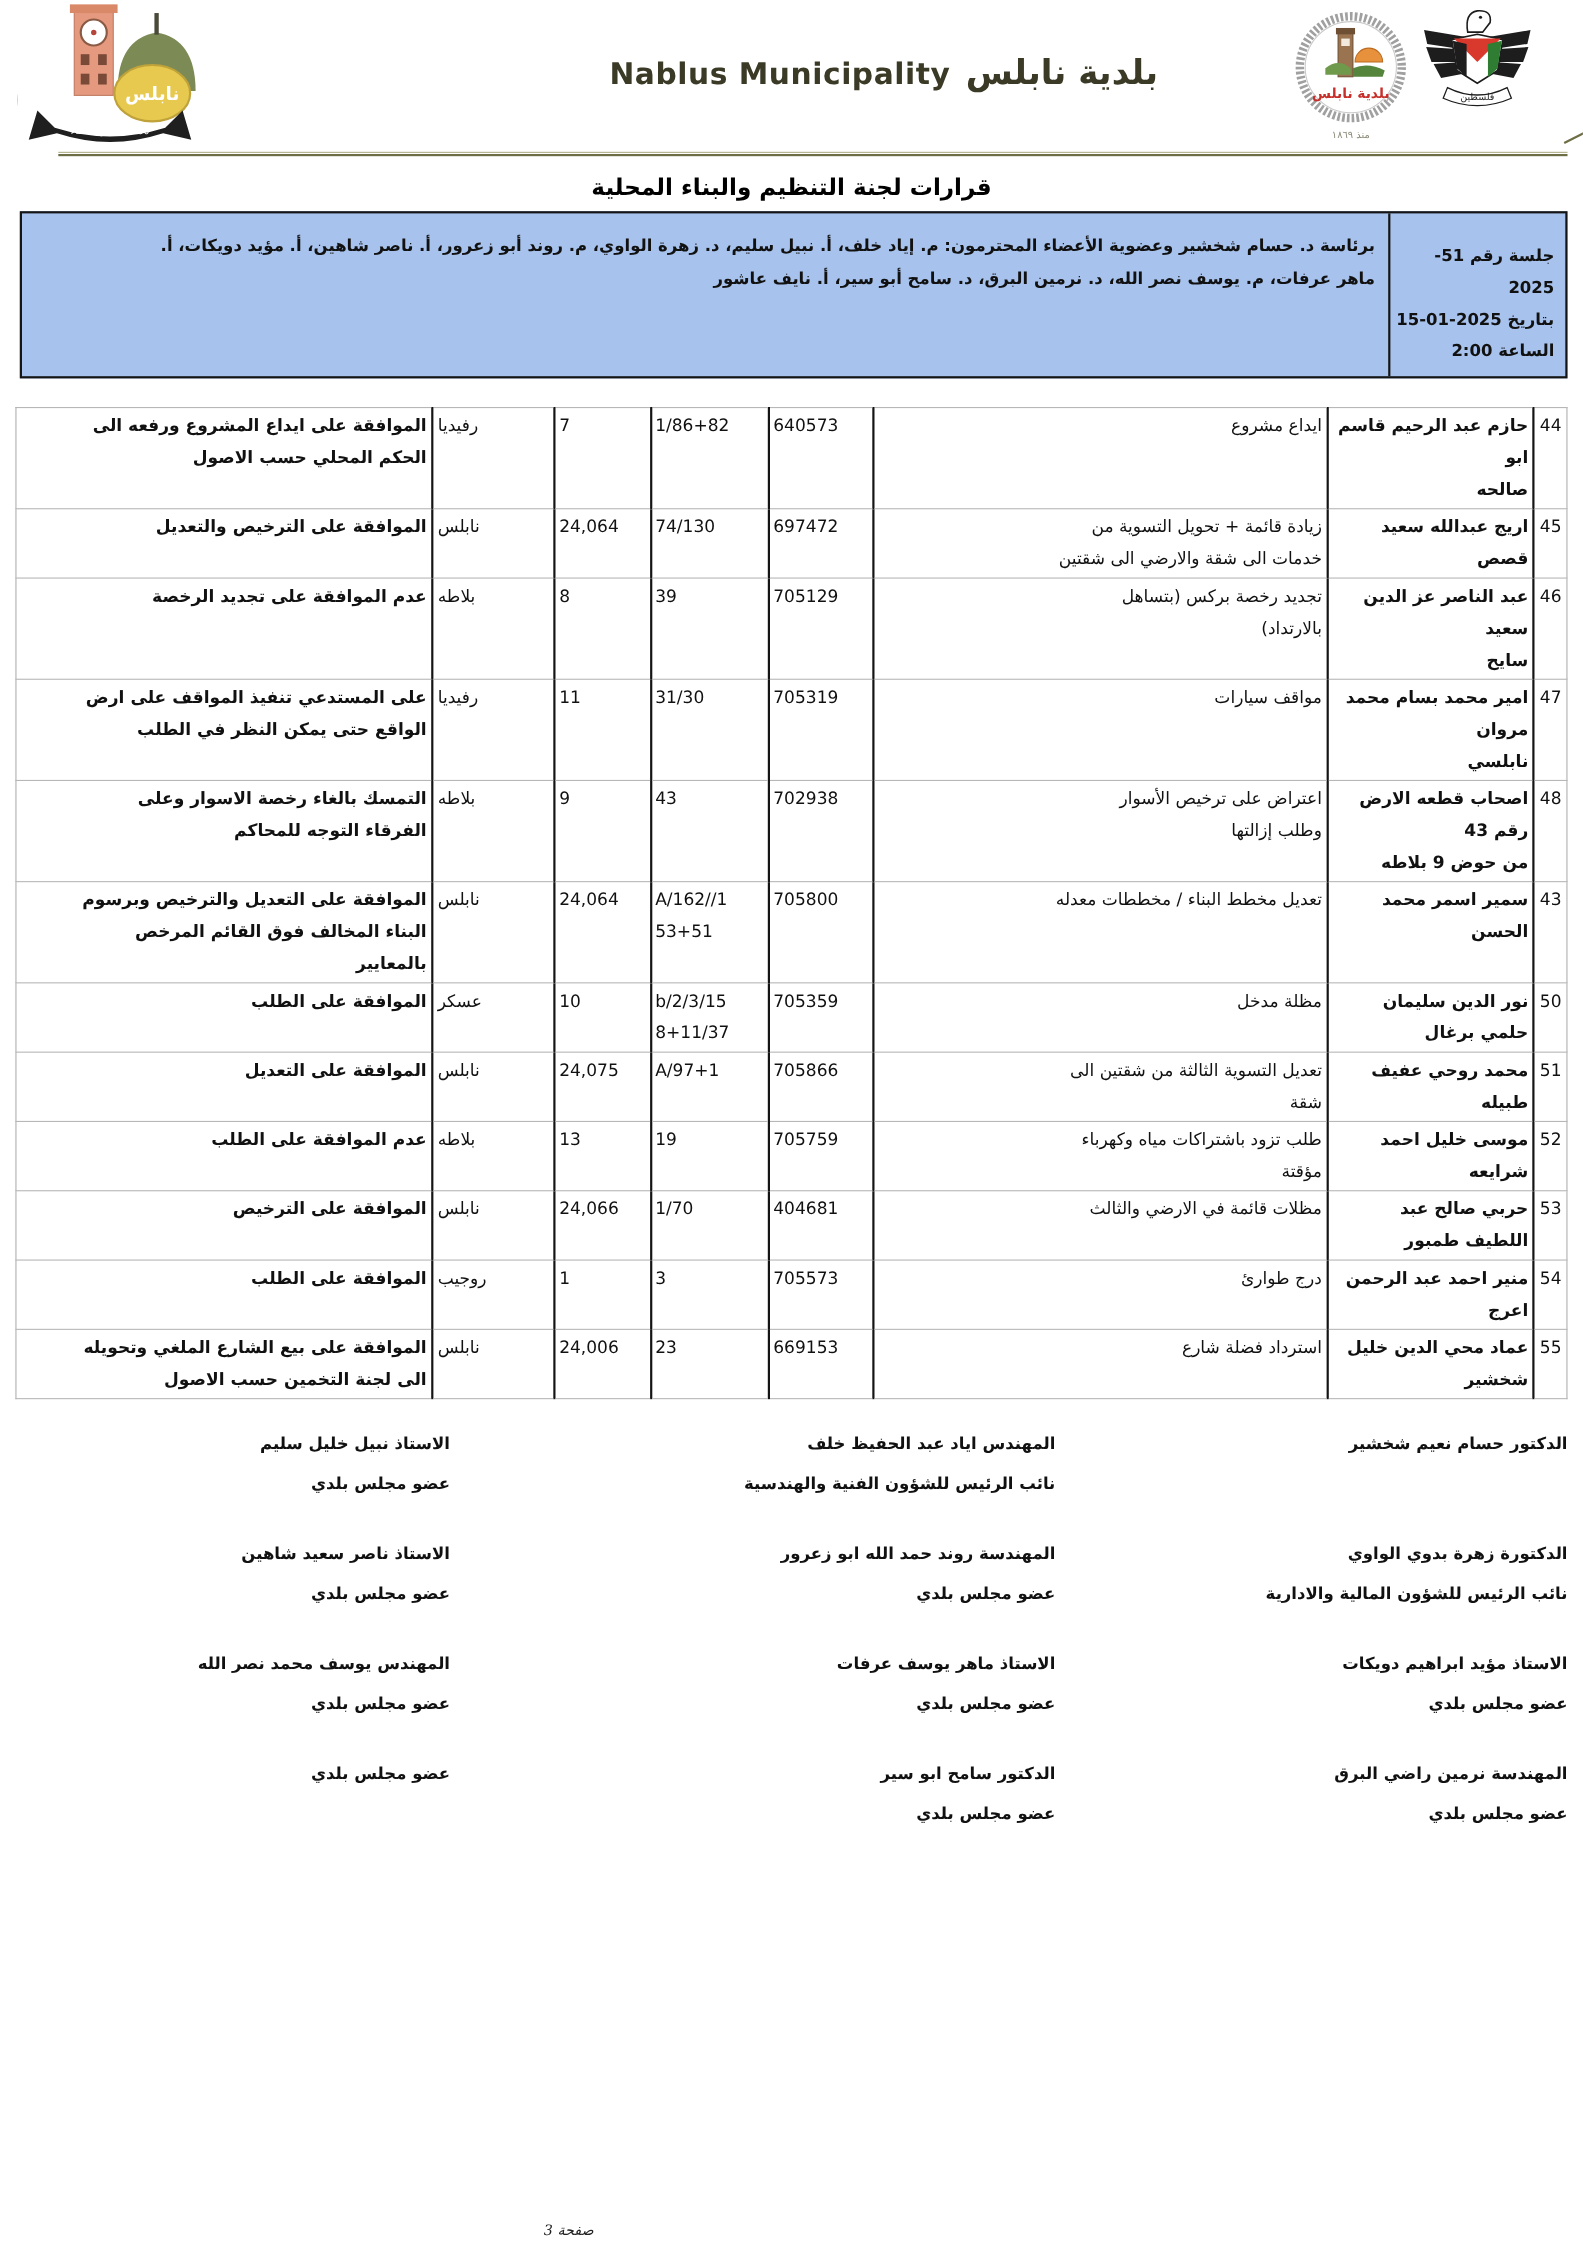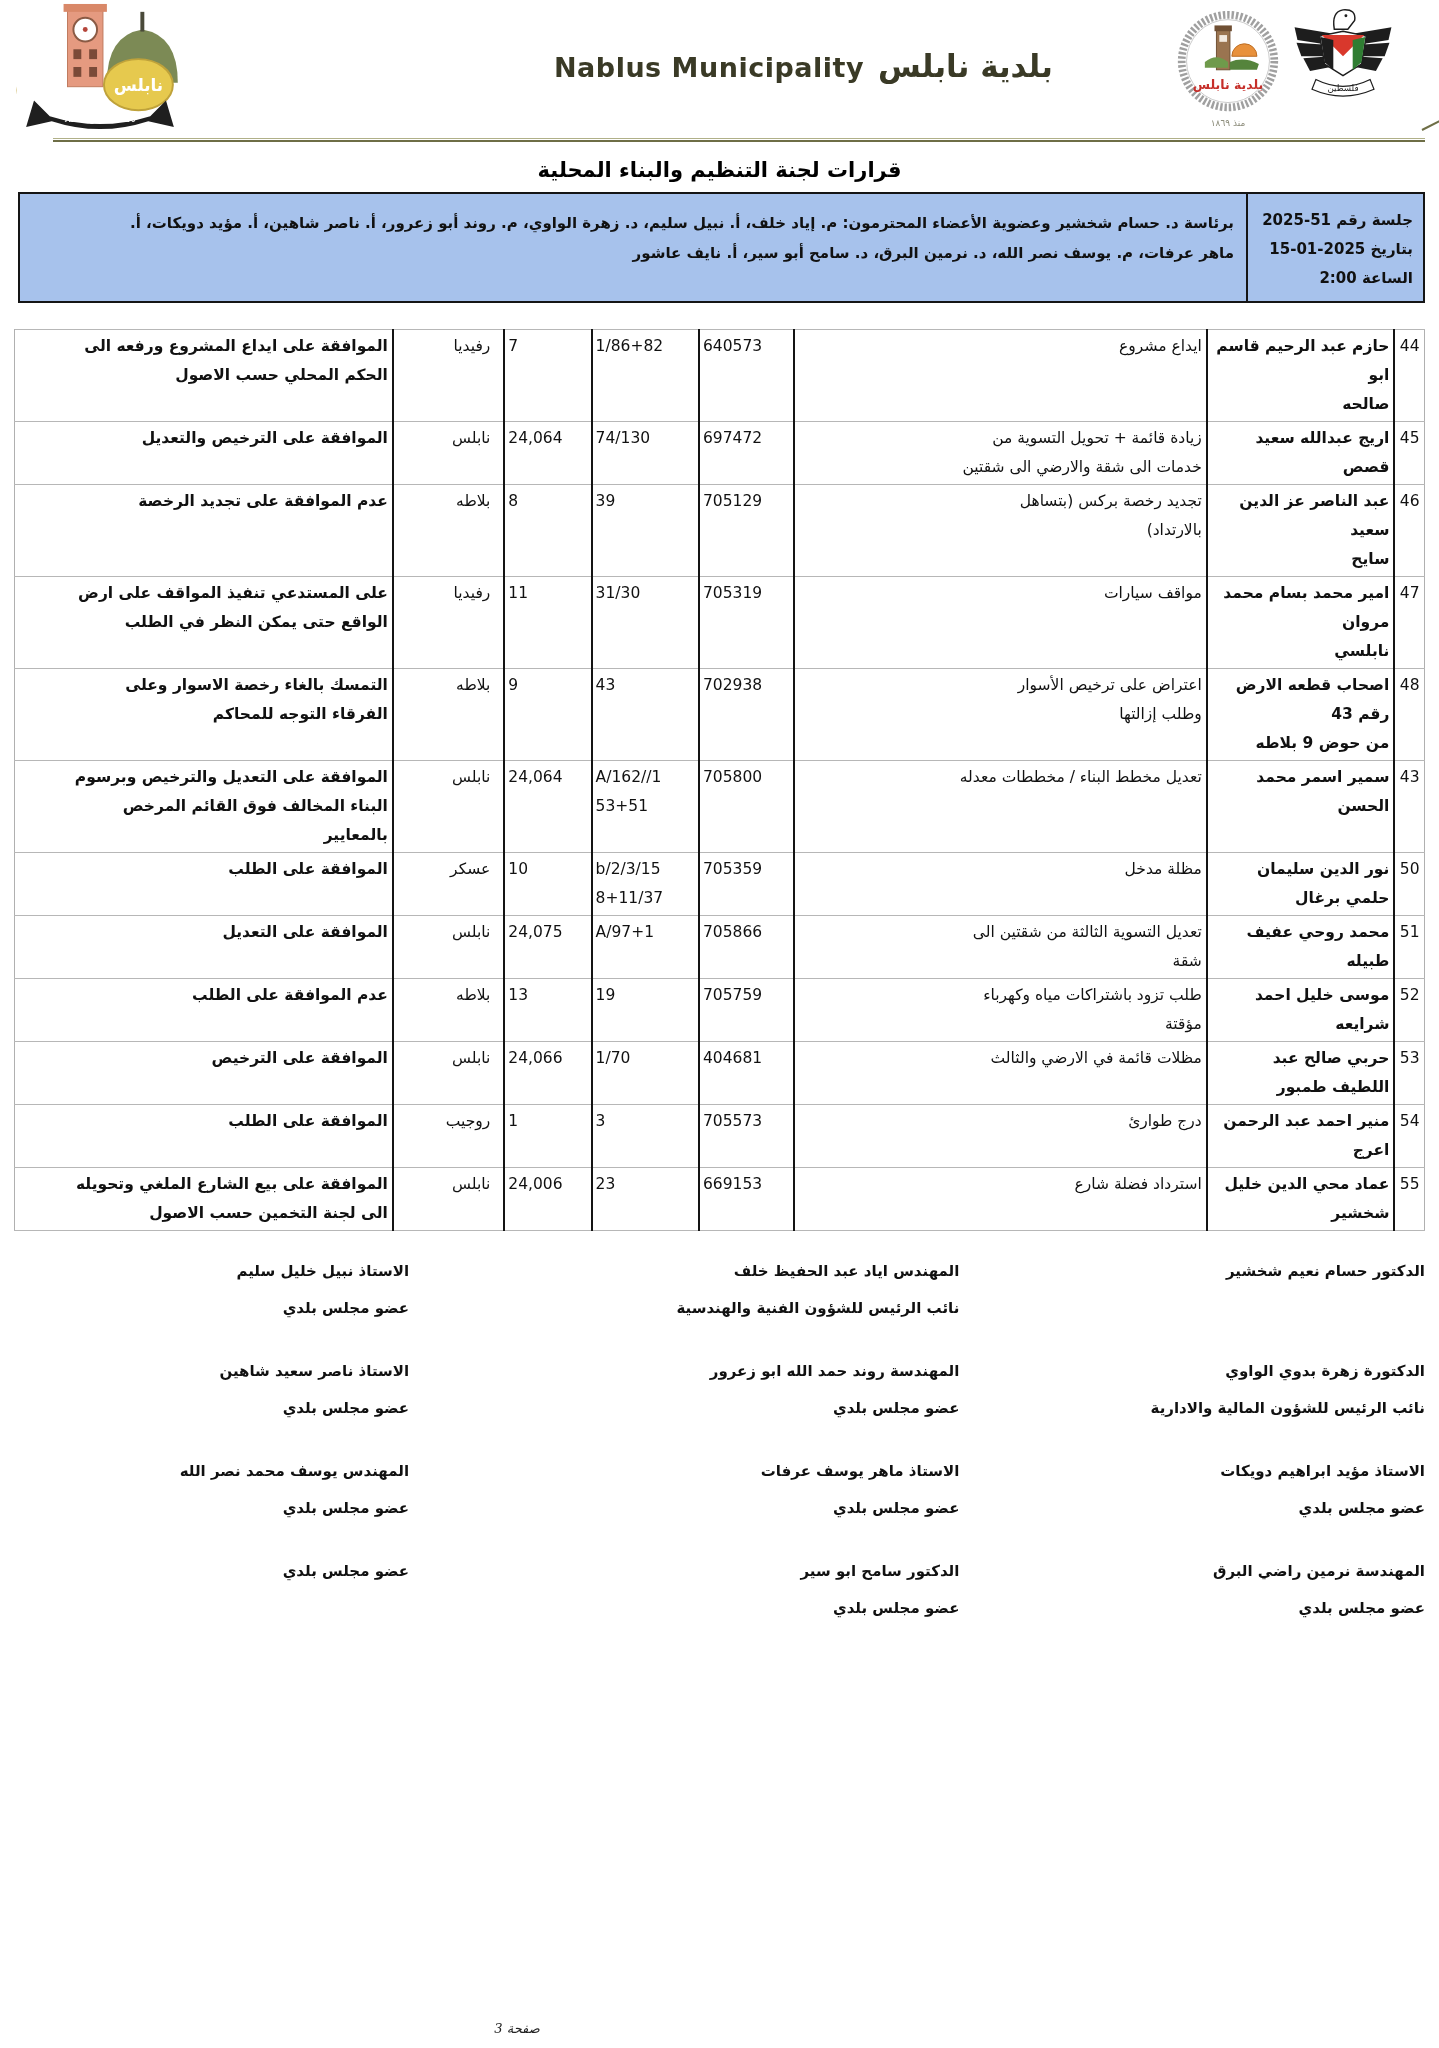--- a/index.html
+++ b/index.html
@@ -16,36 +16,36 @@
   .brand{position:absolute;left:540px;top:48px;width:630px;display:flex;justify-content:flex-end;align-items:baseline;gap:14px;direction:rtl;}
   .brand .ar{font-size:31px;font-weight:bold;color:#3a3a26;}
   .brand .en{font-size:27px;font-weight:bold;color:#3a3a26;letter-spacing:0.5px;}
   .sep-wrap{position:relative;margin:0 14px;width:1372px;}
   .sep{height:1px;border-top:1px solid #b0b088;border-bottom:2px solid #6e6e46;}
   .sep-diag{position:absolute;left:1369px;top:-9px;width:56px;height:0;border-top:2px solid #6e6e46;transform:rotate(-27deg);transform-origin:left center;}
   
   .doc-title{margin:16px 14px 10px;text-align:center;font-size:21px;font-weight:bold;color:#000;}
   
   .session-bar{margin:4px 14px 0;width:1407px;border:2px solid #151515;background:#a7c2ec;display:flex;direction:rtl;box-sizing:border-box;}
-  .session-meta{width:177px;border-left:2px solid #151515;padding:12px 10px 8px 4px;box-sizing:border-box;font-weight:bold;font-size:15px;line-height:29px;}
+  .session-meta{width:161px;border-left:2px solid #151515;padding:24px 10px 8px 4px;box-sizing:border-box;font-weight:bold;font-size:15px;line-height:29px;}
   .session-attendees{flex:1;padding:14px 12px 8px 4px;font-weight:bold;font-size:15px;line-height:30px;text-align:right;}
   
   table.decisions{margin:26px 14px 0;width:1411px;border-collapse:collapse;table-layout:fixed;border:1px solid #b0b0b0;}
   .decisions td{
     border-top:1px solid #b7b7b7;border-bottom:1px solid #b7b7b7;
     border-left:2px solid #141414;border-right:2px solid #141414;
     vertical-align:top;font-size:15.5px;line-height:29px;padding:2px 4px;
     white-space:pre-line;overflow:hidden;
   }
   .decisions td.c-num{border-right:1px solid #b0b0b0;text-align:center;padding:2px 1px;}
   .decisions td.c-dec{border-left:1px solid #b0b0b0;font-weight:bold;text-align:right;padding-left:10px;}
   .decisions td.c-name{font-weight:bold;text-align:right;}
   .decisions td.c-subject{text-align:right;}
   .decisions td.c-file,.decisions td.c-parcel,.decisions td.c-block{direction:rtl;text-align:left;padding-left:3px;}
-  .decisions td.c-loc{text-align:right;padding-right:13px;}
+  .decisions td.c-loc{text-align:left;padding-right:13px;}
   
   .signatures{margin:22px 14px 0;}
   .sig-row{display:grid;grid-template-columns:33% 39% 28%;direction:rtl;margin-bottom:26px;}
   .sig-entry{font-weight:bold;font-size:15px;line-height:37px;}
   
   .page-footer{position:absolute;left:452px;bottom:12px;width:130px;text-align:center;
     font-size:13px;font-style:italic;color:#222;font-family:"DejaVu Serif",serif;direction:rtl;}
 </style>
 </head>
 <body>

